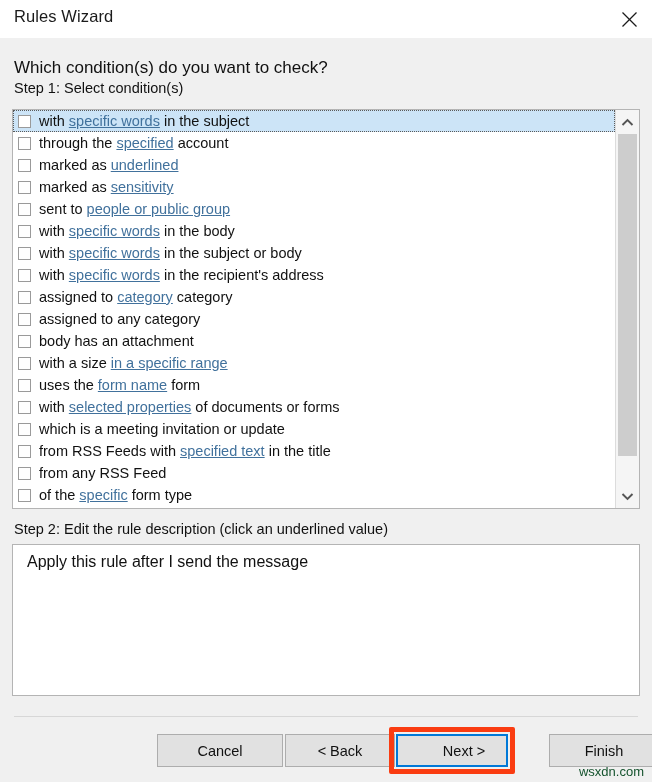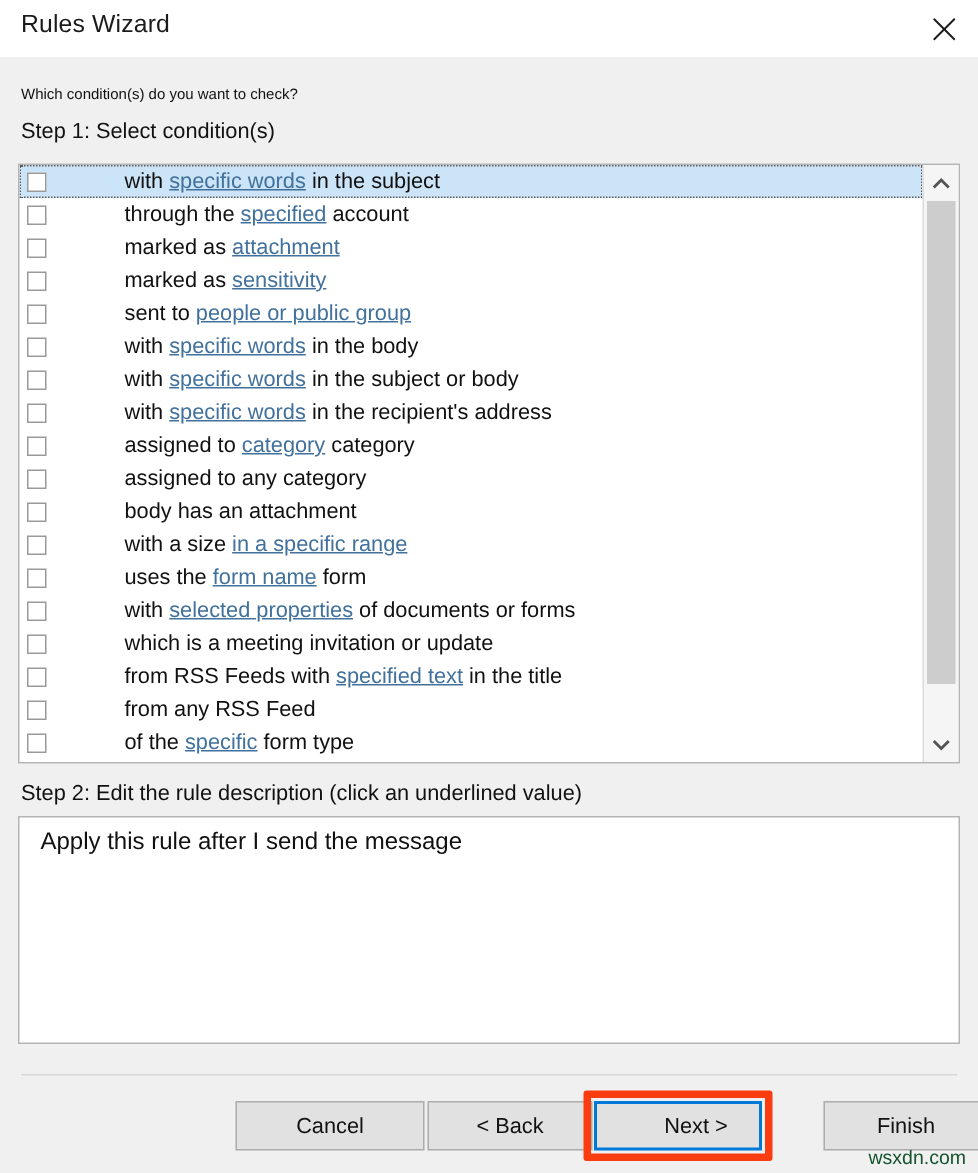--- a/index.html
+++ b/index.html
@@ -52,21 +52,21 @@
     justify-content: center;
     cursor: default;
   }
   .close-btn svg { display: block; }
 
   
   .question {
     position: absolute;
     left: 14px;
     top: 58px;
-    font-size: 10px;
+    font-size: 17px;
     color: #111111;
   }
   .step1-label {
     position: absolute;
     left: 14px;
     top: 80px;
     font-size: 14.5px;
     color: #111111;
   }
 
@@ -92,21 +92,20 @@
   .cond-row {
     position: relative;
     height: 22px;
     display: flex;
     align-items: center;
     padding-left: 3px;
     box-sizing: border-box;
     font-size: 14.5px;
     white-space: nowrap;
     cursor: default;
-    gap: 44px;
   }
   .cond-row.selected {
     background: #cce4f7;
     outline: 1px dotted #5a5a5a;
     outline-offset: -1px;
   }
   .cb {
     width: 13px;
     height: 13px;
     min-width: 13px;
@@ -268,21 +267,21 @@
         <div class="cond-row selected">
           <span class="cb"></span>
           <span class="cond-text"><span>with </span><span class="lnk">specific words</span><span> in the subject</span></span>
         </div>
         <div class="cond-row">
           <span class="cb"></span>
           <span class="cond-text"><span>through the </span><span class="lnk">specified</span><span> account</span></span>
         </div>
         <div class="cond-row">
           <span class="cb"></span>
-          <span class="cond-text"><span>marked as </span><span class="lnk">attachment</span></span>
+          <span class="cond-text"><span>marked as </span><span class="lnk">underlined</span></span>
         </div>
         <div class="cond-row">
           <span class="cb"></span>
           <span class="cond-text"><span>marked as </span><span class="lnk">sensitivity</span></span>
         </div>
         <div class="cond-row">
           <span class="cb"></span>
           <span class="cond-text"><span>sent to </span><span class="lnk">people or public group</span></span>
         </div>
         <div class="cond-row">

